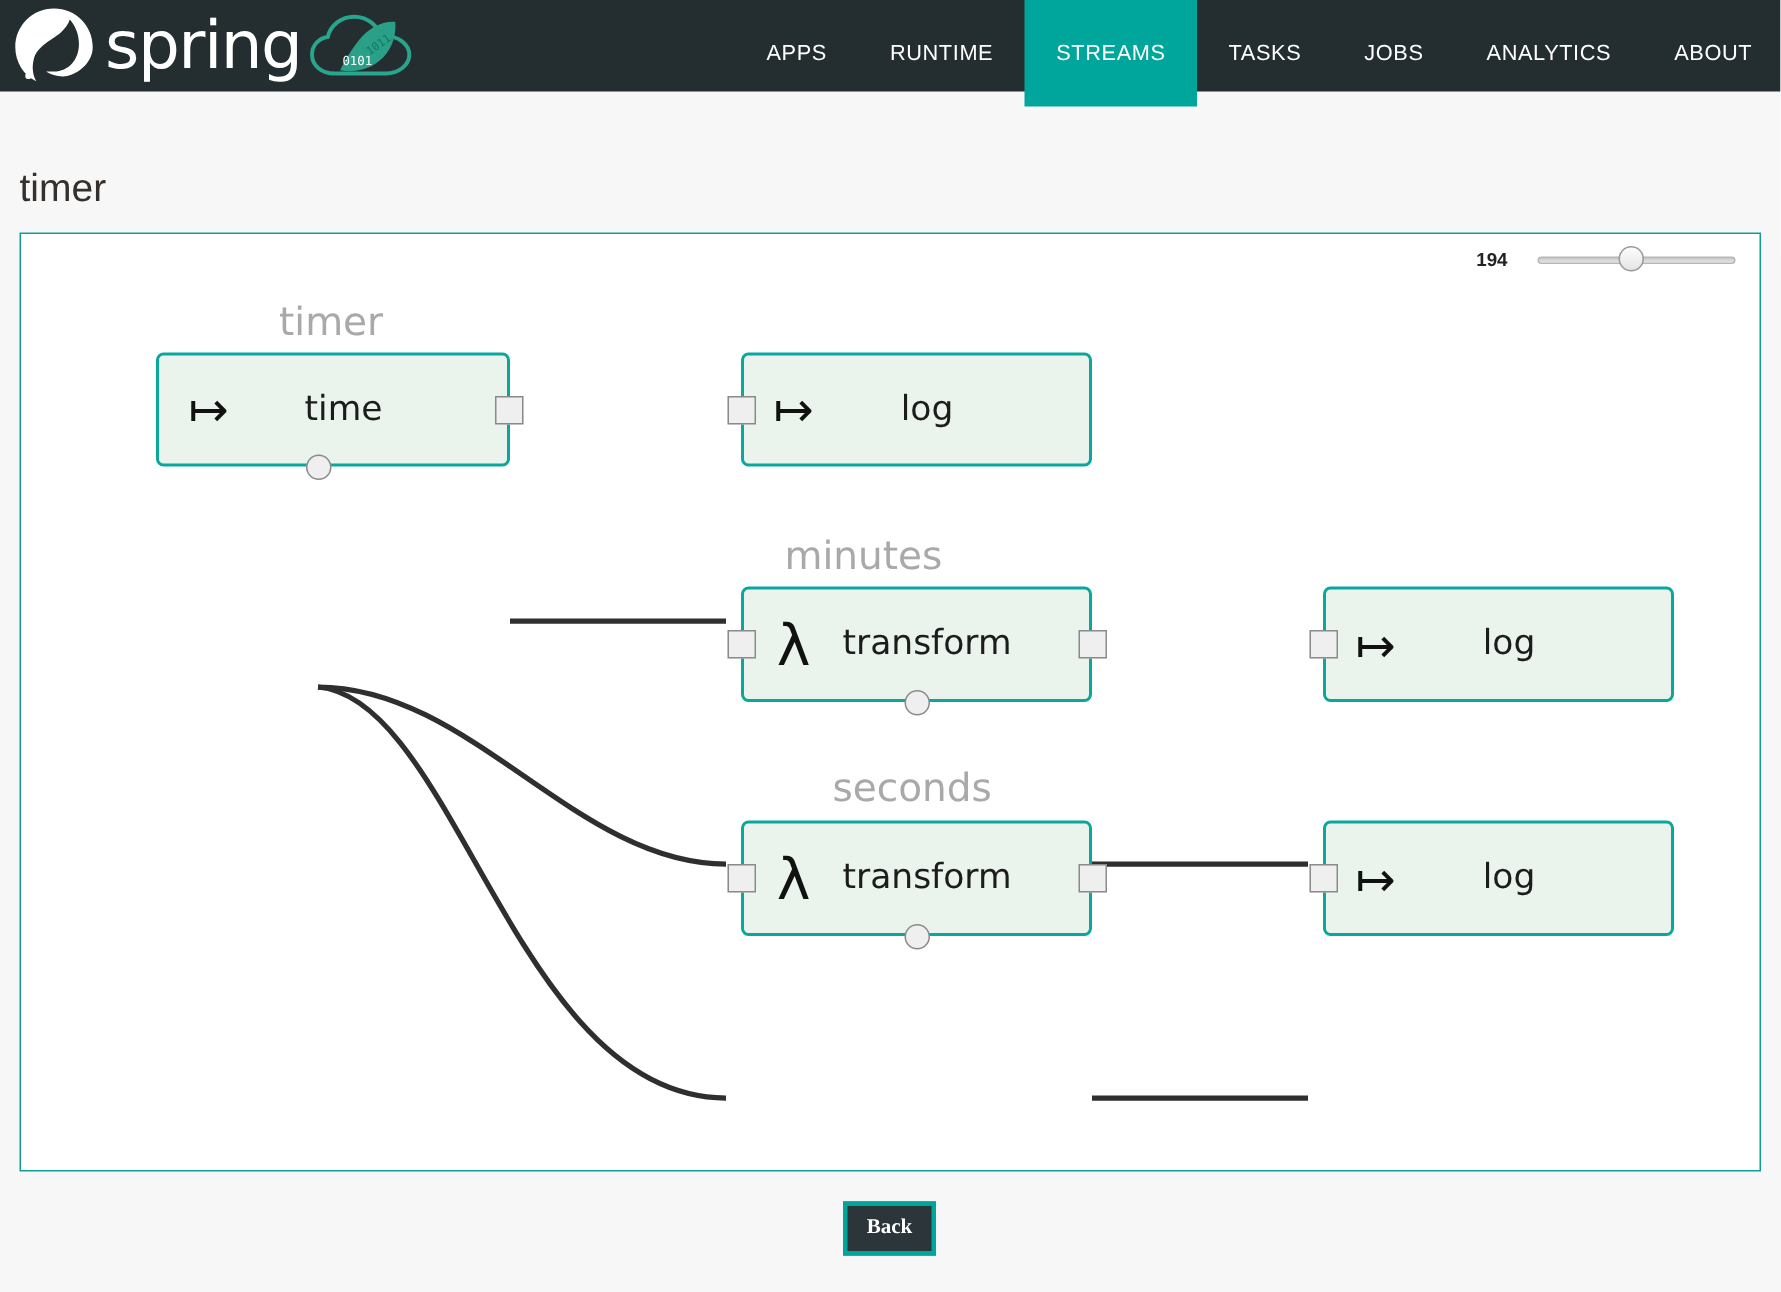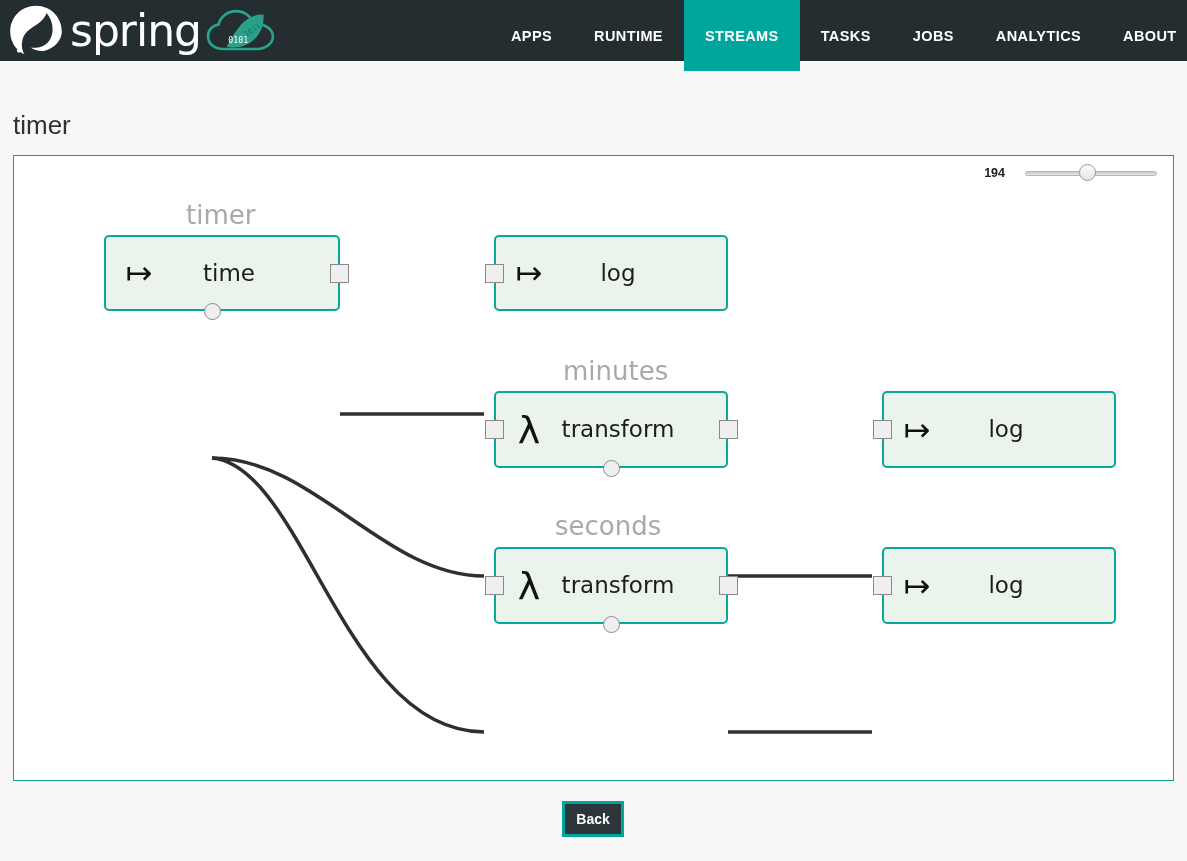--- a/index.html
+++ b/index.html
@@ -59,21 +59,21 @@
     left: 490px;
     top: 0;
   }
   .nav-item {
     display: flex;
     align-items: center;
     justify-content: center;
     padding: 13px 21px;
     color: #ffffff;
     font-size: 14.5px;
-    font-weight: bold;
+    font-weight: normal;
     letter-spacing: 0.4px;
     height: 71px;
     box-sizing: border-box;
     cursor: pointer;
     white-space: nowrap;
   }
   .nav-item.active {
     background: #00a69c;
   }
 
@@ -232,21 +232,21 @@
     background: #2b353a;
     border: 3px solid #00a69c;
     box-sizing: border-box;
     color: #ffffff;
     font-size: 14px;
     font-weight: bold;
     display: flex;
     align-items: center;
     justify-content: center;
     cursor: pointer;
-    font-family: Liberation Sans, sans-serif;
+    font-family: Liberation Serif, serif;
   }
 </style>
 </head>
 <body>
 
 <div class="navbar">
   <div class="brand">
     <svg class="brand-logo" viewBox="0 0 64 64">
       <path d="M32 3 C15.5 3 2.5 16 2.5 32.5 C2.5 44 9 54 18.5 58.5 C16 54 15 48 16.5 42 C19 31.5 30 27.5 37 21.5 C40.5 18.5 43 15 44 11.5 C48.5 16.5 51 23 51 30 C51 42 43 51 32 51 L26 51 C30 53.5 36 55.5 42 54.5 C53.5 51.5 61.5 42 61.5 32.5 C61.5 16 48.5 3 32 3 Z M12.5 52 A2.4 2.4 0 1 0 12.5 56.8 A2.4 2.4 0 1 0 12.5 52 Z" fill="#ffffff"></path>
     </svg>
@@ -291,21 +291,21 @@
       <path d="M 198 302 C 300 302 370 420 470 420" fill="none" stroke="#2f2f2f" stroke-width="3.5"></path>
 
       <path d="M 198 302 C 290 310 330 576 470 576" fill="none" stroke="#2f2f2f" stroke-width="3.5"></path>
 
       <path d="M 714 420 L 858 420" fill="none" stroke="#2f2f2f" stroke-width="3.5"></path>
 
       <path d="M 714 576 L 858 576" fill="none" stroke="#2f2f2f" stroke-width="3.5"></path>
     </svg>
 
     <div class="group-label" style="left:172px; top:44px;">timer</div>
-    <div class="group-label" style="left:549px; top:200px;">minutes</div>
+    <div class="group-label" style="left:509px; top:200px;">minutes</div>
     <div class="group-label" style="left:541px; top:355px;">seconds</div>
 
     <div class="node" style="left:90px; top:79px; width:236px; height:76px;">
       <span class="node-icon">↦</span>
       <span class="node-label">time</span>
     </div>
     <div class="port-sq" style="left:316px; top:108px;"></div>
     <div class="port-circle" style="left:190px; top:147px;"></div>
 
     <div class="node" style="left:480px; top:79px; width:234px; height:76px;">

